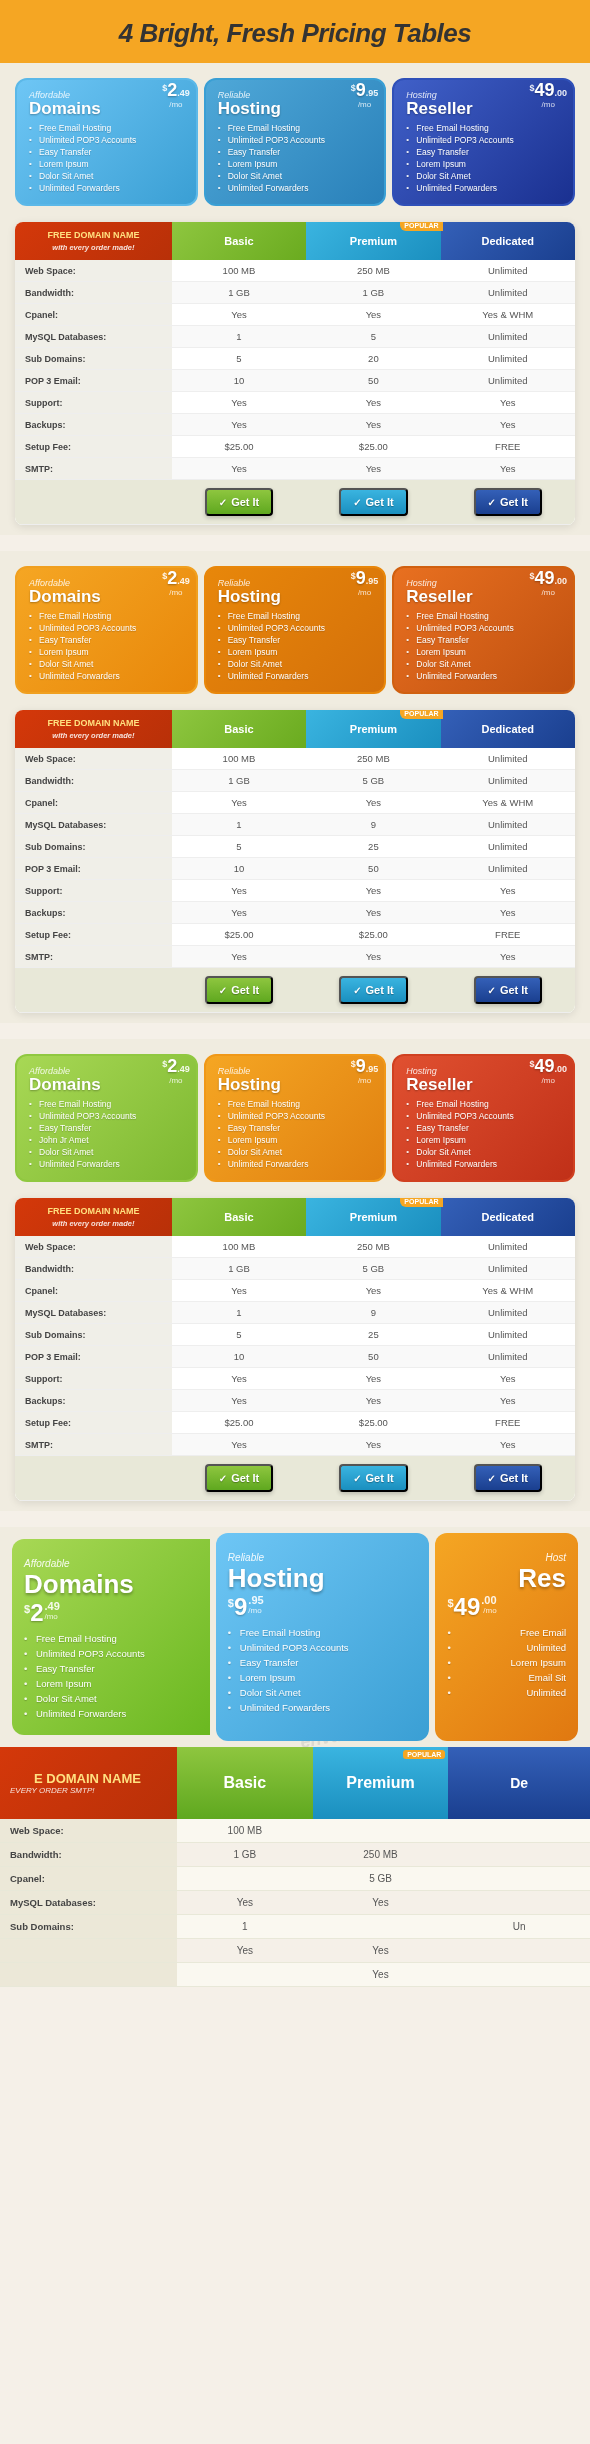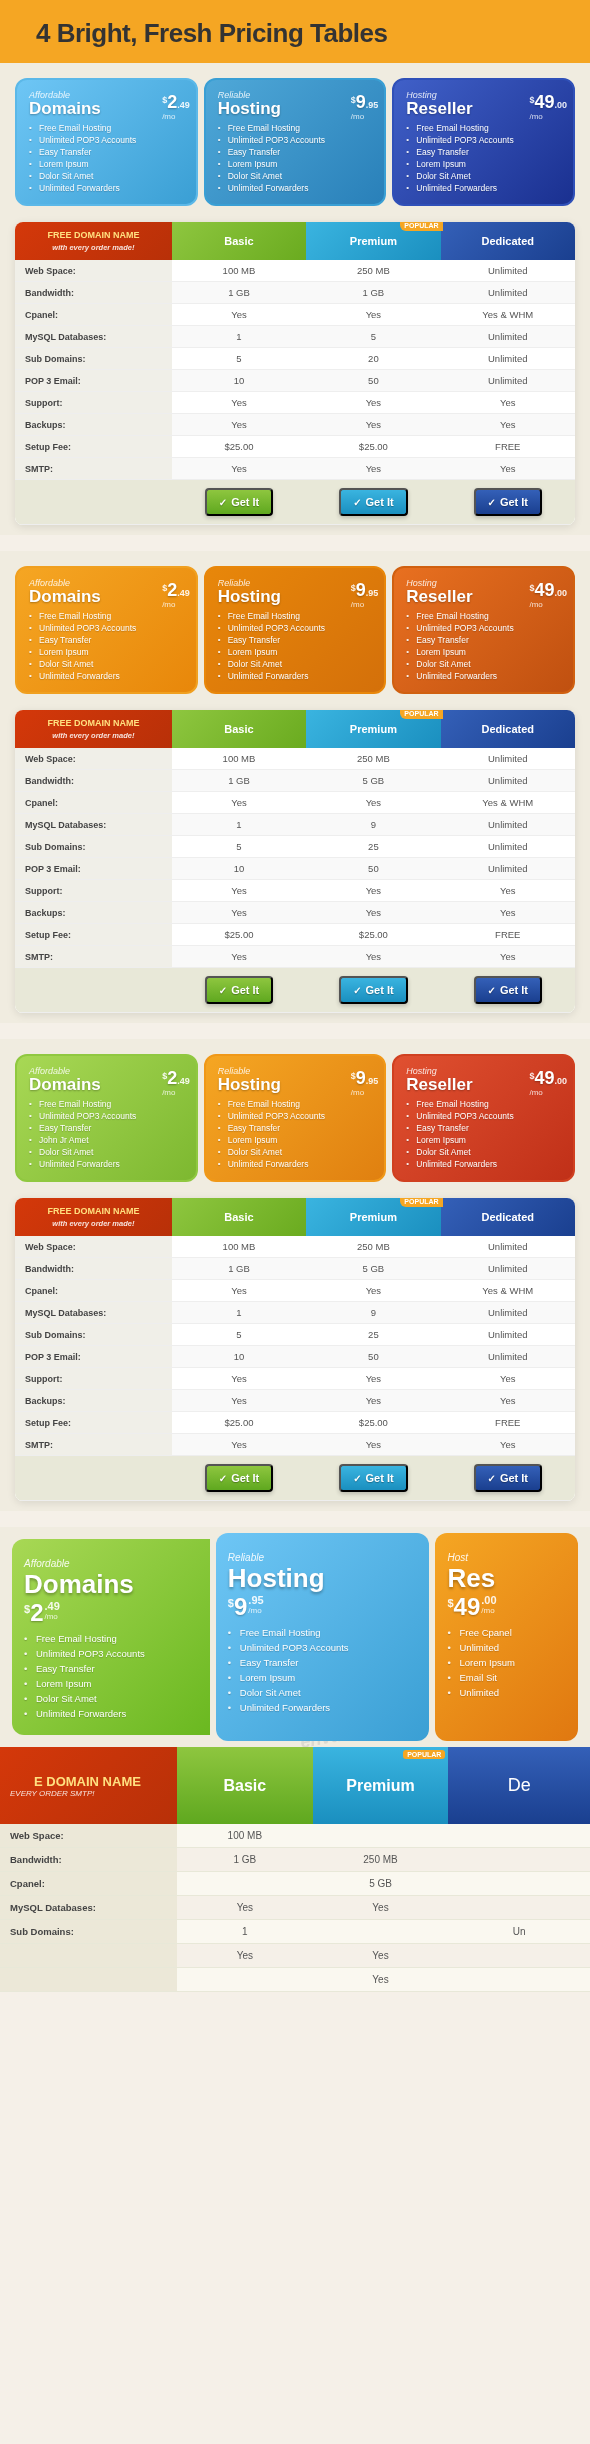--- a/index.html
+++ b/index.html
@@ -7,21 +7,22 @@
       width: 590px;
       background: #f5f0e8;
       font-family: Arial, Helvetica, sans-serif;
       overflow-x: hidden;
     }
 
     
     .header {
       background: #f5a623;
       padding: 18px 36px 14px;
-      text-align: left;
+      text-align: center;
+      font-style: italic;
     }
     .header h1 {
       font-size: 26px;
       font-weight: 900;
       color: #333;
       letter-spacing: -0.5px;
     }
     .header p {
       font-size: 11px;
       color: #555;
@@ -77,23 +78,23 @@
     }
     .card-title-large {
       font-size: 17px;
       font-weight: 900;
       color: #fff;
       text-shadow: 0 1px 2px rgba(0,0,0,0.3);
       line-height: 1;
     }
     .card-price {
       position: absolute;
-      top: 13px;
+      top: 1px;
       right: 6px;
-      text-align: left;
+      text-align: center;
     }
     .card-price .dollar {
       font-size: 9px;
       color: rgba(255,255,255,0.9);
       font-weight: bold;
       vertical-align: top;
       line-height: 14px;
     }
     .card-price .amount {
       font-size: 18px;
@@ -426,22 +427,22 @@
       top: 3px;
       right: 3px;
     }
     .lth-dedicated {
       background: linear-gradient(180deg, #3460b8, #1a3f8f);
       color: #fff;
       flex: 1;
       display: flex;
       align-items: center;
       justify-content: center;
-      font-size: 18px;
-      font-weight: 400;
+      font-size: 14px;
+      font-weight: 700;
       padding: 28px;
     }
 
     .large-table {
       width: 100%;
       border-collapse: collapse;
     }
     .large-table tr {
       border-bottom: 1px solid #e8e8d8;
     }
@@ -1008,33 +1009,33 @@
       <ul class="large-card-features">
         <li>Free Email Hosting</li>
         <li>Unlimited POP3 Accounts</li>
         <li>Easy Transfer</li>
         <li>Lorem Ipsum</li>
         <li>Dolor Sit Amet</li>
         <li>Unlimited Forwarders</li>
       </ul>
     </div>
 
-    <div class="large-card large-card-orange" style="border-radius:12px;margin:6px 12px 6px 0;flex:0.75;overflow:hidden;">
+    <div class="large-card large-card-orange" style="border-radius:12px;margin:6px 12px 6px 0;flex:0.75;overflow:hidden;text-align:right;">
       <span class="large-card-title-sm">Host</span>
       <div class="large-card-title">Res</div>
       <div class="large-card-price">
         <span class="lcp-dollar">$</span>
         <span class="lcp-amount">49</span>
         <div class="lcp-cents-box">
           <span class="lcp-cents">.00</span>
           <span class="lcp-per">/mo</span>
         </div>
       </div>
       <ul class="large-card-features">
-        <li>Free Cpanel</li>
+        <li>Free Email</li>
         <li>Unlimited</li>
         <li>Lorem Ipsum</li>
         <li>Email Sit</li>
         <li>Unlimited</li>
       </ul>
     </div>
   </div>
 
   <div class="large-table-header">
     <div class="lth-free">

